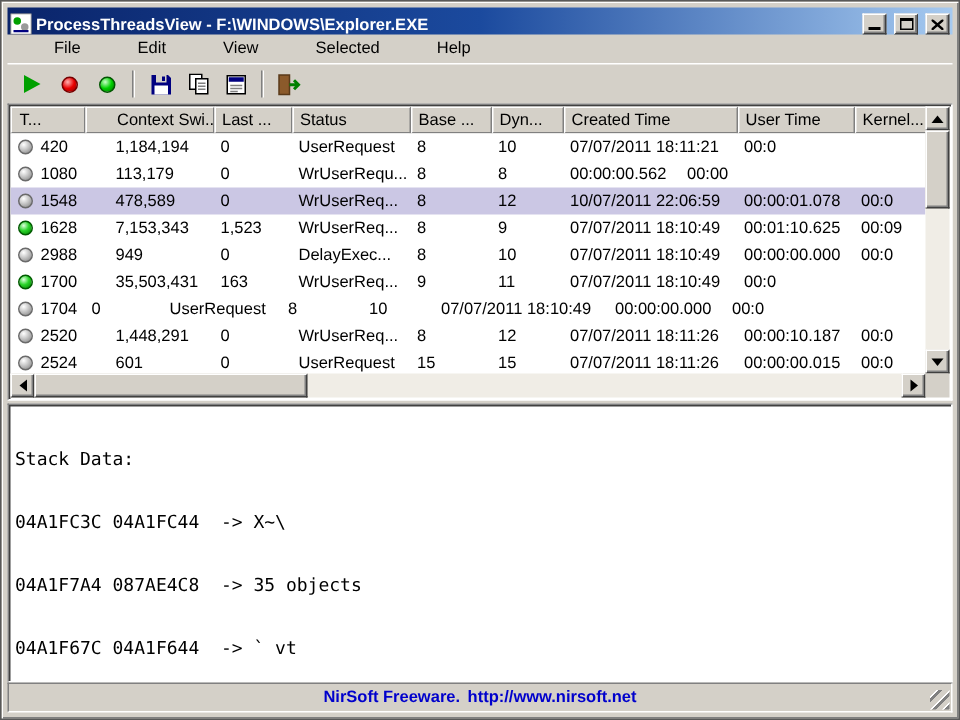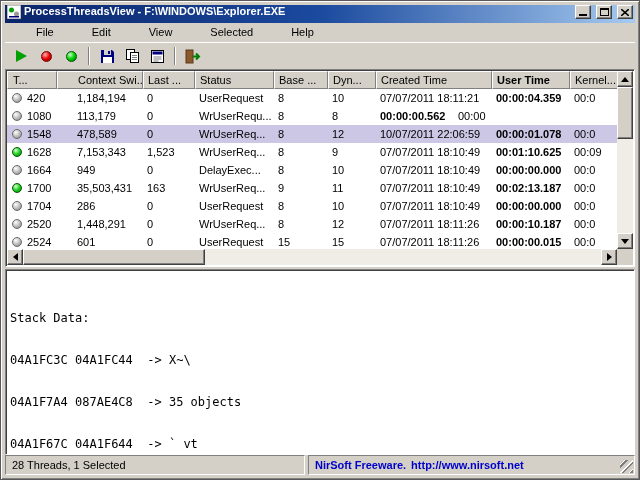--- a/index.html
+++ b/index.html
@@ -11,21 +11,21 @@
   }
   #win {
     position:relative; width:640px; height:480px; background:#d4d0c8;
     border:1px solid #585858;
     box-shadow: inset 1px 1px 0 #ffffff, inset -1px -1px 0 #808080;
   }
   
   .titlebar {
     position:absolute; top:4px; left:4px; right:4px; height:18px;
     background:linear-gradient(90deg,#0a246a 0%,#1b4a9e 50%,#a6caf0 100%);
-    display:flex; align-items:flex-start; padding:0 2px; gap:3px;
+    display:flex; align-items:flex-end; padding:0 2px; gap:3px;
   }
   .title { color:#fff; font-weight:bold; flex:1; white-space:nowrap; overflow:hidden; }
   .appicon { width:14px; height:14px; flex:0 0 auto; }
   .tbtn {
     width:16px; height:14px; background:#d4d0c8; flex:0 0 auto;
     border:1px solid; border-color:#fff #404040 #404040 #fff;
     box-shadow:inset -1px -1px 0 #808080;
     display:flex; align-items:center; justify-content:center; margin-left:2px;
   }
   .glyph-min { width:8px; height:2px; background:#000; align-self:flex-end; margin-bottom:2px; }
@@ -56,21 +56,21 @@
     border-top:1px solid #fff; border-left:1px solid #fff;
     border-right:1px solid #808080; border-bottom:1px solid #808080;
     padding:2px 4px; white-space:nowrap; overflow:hidden; cursor:default;
   }
   .rows { position:absolute; top:19px; left:1px; right:17px; bottom:17px; background:#fff; overflow:hidden; }
   .tr { display:flex; height:18px; align-items:center; }
   .tr.sel { background:#cbc7e4; }
   .td { flex:0 0 auto; padding:0 4px; white-space:nowrap; overflow:hidden; height:18px; line-height:18px; }
   .c0 { width:50px; display:flex; align-items:center; gap:5px; padding-left:5px; }
   .c1 { width:86px;padding-left:20px; } .c2 { width:52px; } .c3 { width:79px; } .c4 { width:54px; }
-  .c5 { width:48px; } .c6 { width:116px; } .c7 { width:78px;font-weight:bold; } .c8 { width:51px; }
+  .c5 { width:48px; } .c6 { width:116px; } .c7 { width:78px; } .c8 { width:51px; }
   .led { width:10px; height:10px; border-radius:50%; flex:0 0 auto; }
   .led[data-led="gray"]  { background:radial-gradient(circle at 35% 30%,#ffffff,#c6c6c6 45%,#848484 95%); border:1px solid #6a6a6a; }
   .led[data-led="green"] { background:radial-gradient(circle at 35% 30%,#dfffdf,#2bd42b 45%,#008400 95%); border:1px solid #005a00; }
   
   .vscroll { position:absolute; top:1px; right:1px; width:16px; bottom:17px; background:#f0ede6; }
   .hscroll { position:absolute; left:1px; right:17px; bottom:1px; height:16px; background:#f0ede6; }
   .sbtn {
     position:absolute; width:16px; height:16px; background:#d4d0c8;
     border:1px solid; border-color:#fff #404040 #404040 #fff;
     box-shadow:inset -1px -1px 0 #808080;
@@ -87,33 +87,33 @@
   .arr-down  { width:0; height:0; border-left:4px solid transparent; border-right:4px solid transparent; border-top:5px solid #000; }
   .arr-left  { width:0; height:0; border-top:4px solid transparent; border-bottom:4px solid transparent; border-right:5px solid #000; }
   .arr-right { width:0; height:0; border-top:4px solid transparent; border-bottom:4px solid transparent; border-left:5px solid #000; }
   
   .splitter { position:absolute; top:266px; left:4px; right:4px; height:2px; cursor:row-resize; }
   
   .stackwrap {
     position:absolute; top:268px; left:4px; right:4px; height:186px; background:#fff;
     border:1px solid; border-color:#808080 #fff #fff #808080;
     box-shadow:inset 1px 1px 0 #404040;
-    padding:13px 4px; overflow:hidden;
+    padding:1px 4px; overflow:hidden;
     font-family:"DejaVu Sans Mono","Liberation Mono",monospace;
     font-size:12px; line-height:14px; white-space:pre;
   }
   .sline { height:14px; }
   
   .statusbar { position:absolute; left:4px; right:4px; bottom:4px; height:20px; display:flex; gap:3px; }
   .spanel {
     border:1px solid; border-color:#808080 #fff #fff #808080;
     padding:2px 6px; display:flex; align-items:center; white-space:nowrap; overflow:hidden;
   }
   .spanel.leftp { flex:0 0 300px; }
-  .spanel.rightp { flex:1; gap:5px; position:relative; }
+  .spanel.rightp { flex:1; justify-content:center; gap:5px; position:relative; }
   .nirsoft-bold, .nirsoft-link { color:#0000cc; font-weight:bold; }
   .grip { position:absolute; right:1px; bottom:1px; width:13px; height:13px;
     background:repeating-linear-gradient(135deg, transparent 0 3px, #ffffff 3px 4px, #808080 4px 6px); }
   
   .watermark { position:absolute; right:8px; top:386px; width:100px; text-align:center; opacity:0.55; pointer-events:none; }
   .wm-logo { width:42px; height:42px; border-radius:50%; margin:0 auto 4px;
     border:4px solid #bcc8da;
     background:conic-gradient(from 210deg,#9fb7d4 0 140deg,#6e86a8 140deg 220deg,#c9d6e6 220deg 360deg); }
   .wm-text { font-size:12px; font-weight:bold; color:#8fa3bf; letter-spacing:1px; }
 </style>
@@ -211,21 +211,20 @@
         <span class="td c0">
             <span class="led" data-led="gray"></span>
             <span>420</span>
           </span>
         <span class="td c1">1,184,194</span>
         <span class="td c2">0</span>
         <span class="td c3">UserRequest</span>
         <span class="td c4">8</span>
         <span class="td c5">10</span>
         <span class="td c6">07/07/2011 18:11:21</span>
-        <span class="td c7">00:00:04.359</span>
         <span class="td c8">00:0</span>
       </div>
       <div class="tr">
         <span class="td c0">
             <span class="led" data-led="gray"></span>
             <span>1080</span>
           </span>
         <span class="td c1">113,179</span>
         <span class="td c2">0</span>
         <span class="td c3">WrUserRequ...</span>
@@ -258,21 +257,21 @@
         <span class="td c3">WrUserReq...</span>
         <span class="td c4">8</span>
         <span class="td c5">9</span>
         <span class="td c6">07/07/2011 18:10:49</span>
         <span class="td c7">00:01:10.625</span>
         <span class="td c8">00:09</span>
       </div>
       <div class="tr">
         <span class="td c0">
             <span class="led" data-led="gray"></span>
-            <span>1664</span>
+            <span>2988</span>
           </span>
         <span class="td c1">949</span>
         <span class="td c2">0</span>
         <span class="td c3">DelayExec...</span>
         <span class="td c4">8</span>
         <span class="td c5">10</span>
         <span class="td c6">07/07/2011 18:10:49</span>
         <span class="td c7">00:00:00.000</span>
         <span class="td c8">00:0</span>
       </div>
@@ -280,29 +279,27 @@
         <span class="td c0">
             <span class="led" data-led="green"></span>
             <span>1700</span>
           </span>
         <span class="td c1">35,503,431</span>
         <span class="td c2">163</span>
         <span class="td c3">WrUserReq...</span>
         <span class="td c4">9</span>
         <span class="td c5">11</span>
         <span class="td c6">07/07/2011 18:10:49</span>
-        <span class="td c7">00:02:13.187</span>
         <span class="td c8">00:0</span>
       </div>
       <div class="tr">
         <span class="td c0">
             <span class="led" data-led="gray"></span>
             <span>1704</span>
           </span>
-        <span class="td c1">286</span>
         <span class="td c2">0</span>
         <span class="td c3">UserRequest</span>
         <span class="td c4">8</span>
         <span class="td c5">10</span>
         <span class="td c6">07/07/2011 18:10:49</span>
         <span class="td c7">00:00:00.000</span>
         <span class="td c8">00:0</span>
       </div>
       <div class="tr">
         <span class="td c0">
@@ -369,23 +366,20 @@
     
     
     
     
     
     
   </div>
 
 
   <div class="statusbar">
-    <div class="spanel leftp">
-      <span>28 Threads, 1 Selected</span>
-    </div>
     <div class="spanel rightp">
       <span class="nirsoft-bold">NirSoft Freeware.</span>
       <span class="nirsoft-link">http://www.nirsoft.net</span>
       <span class="grip"></span>
     </div>
   </div>
 
 </div>
 
 </body></html>

